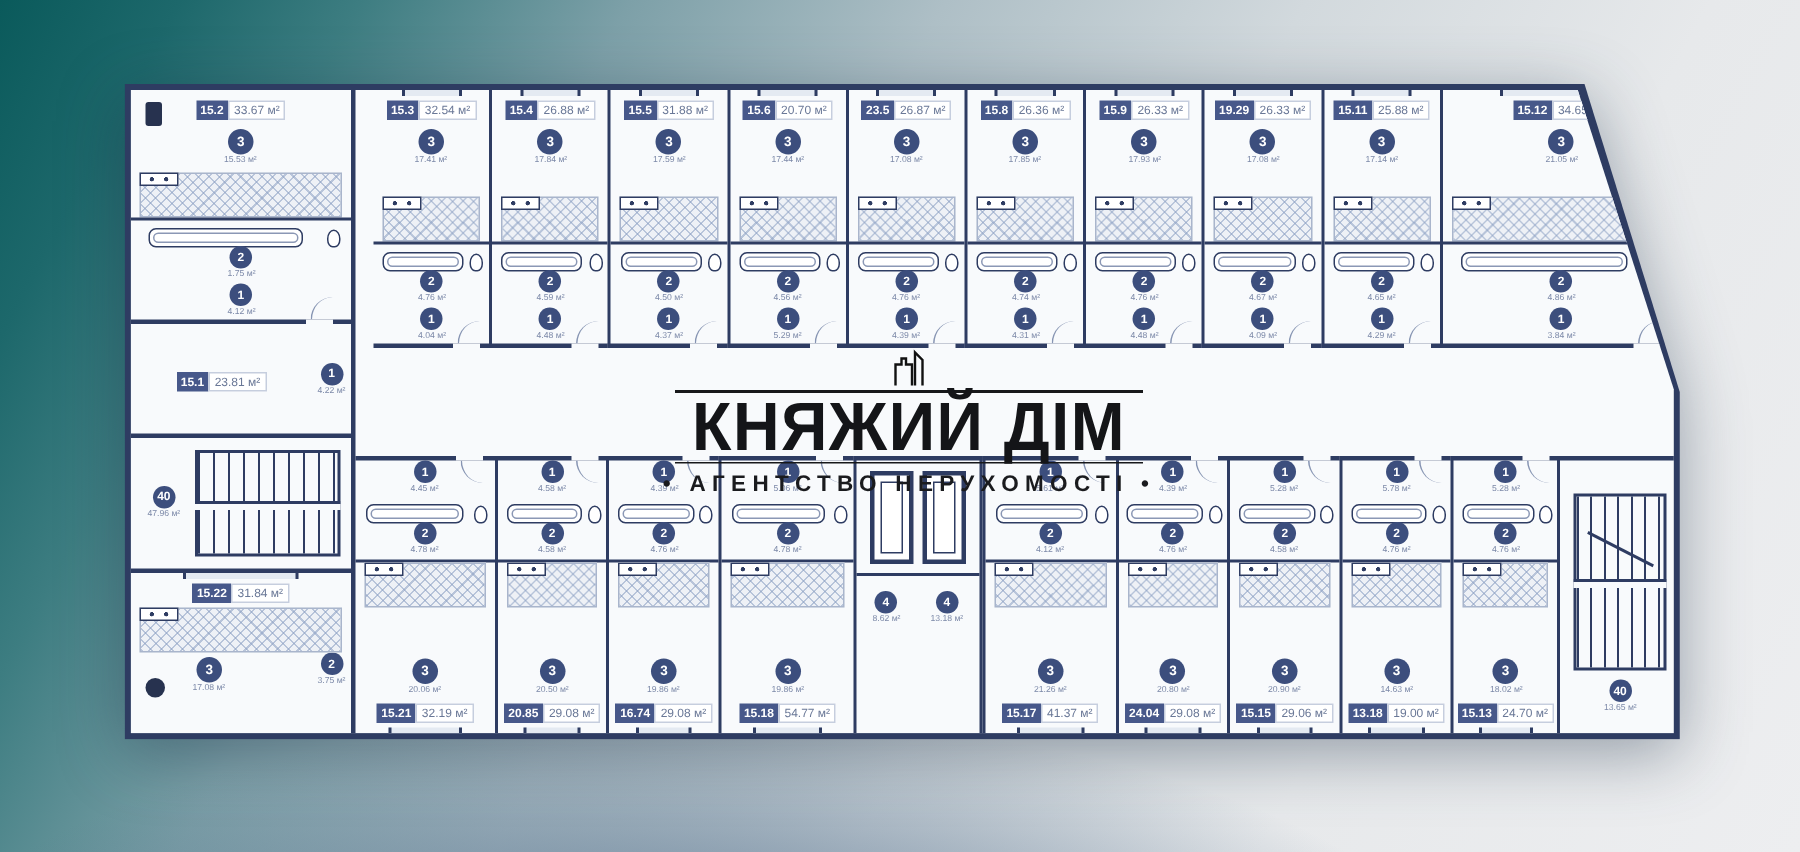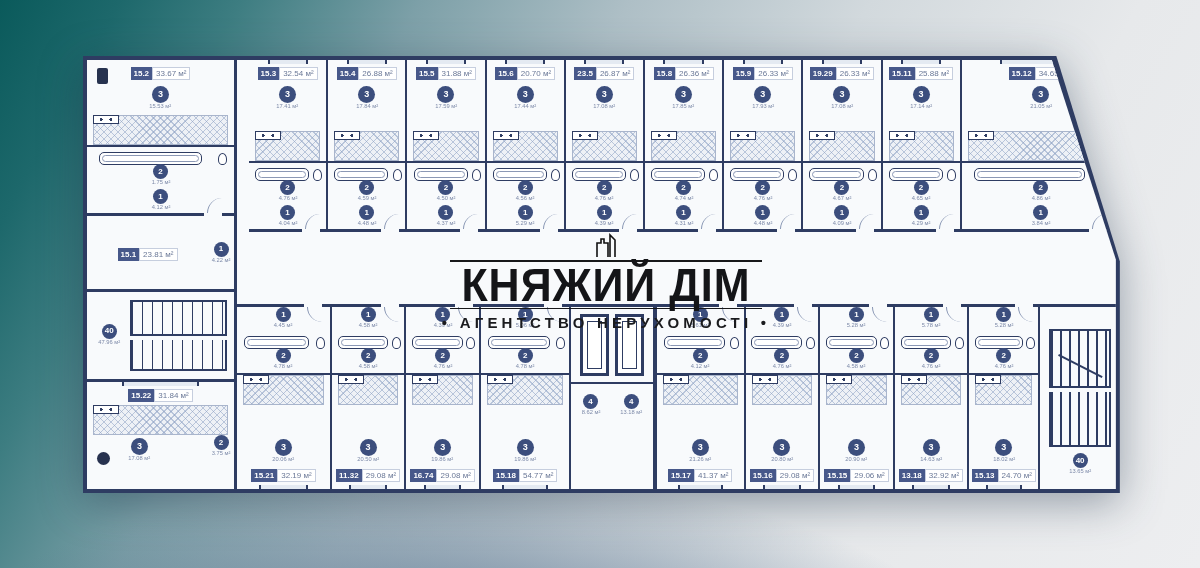--- a/index.html
+++ b/index.html
@@ -558,21 +558,21 @@
               </div>
               <div class="kitchen" data-name="kitchen-floor">
                 <span class="stove" data-name="stove-icon"></span>
               </div>
               <div class="sp"></div>
               <div class="room-badge big" data-name="living-room-badge">
                 <span class="circle" data-name="room-number-badge">3</span>
                 <span class="r-area" data-name="room-area-label">20.50 м²</span>
               </div>
               <div class="u-badge" data-name="unit-badge">
-                <span class="u-id" data-name="unit-number-label">11.32</span>
+                <span class="u-id" data-name="unit-number-label">20.85</span>
                 <span class="u-area" data-name="unit-area-label">29.08 м²</span>
               </div>
             </div>
             <div class="unit bottom" data-name="unit-15.19">
               <span class="win" data-name="window-icon"></span>
               <div class="hall" data-name="hallway">
                 <div class="room-badge" data-name="hallway-badge">
                   <span class="circle sm" data-name="room-number-badge">1</span>
                   <span class="r-area" data-name="room-area-label">4.39 м²</span>
                 </div>
@@ -698,21 +698,21 @@
               </div>
               <div class="kitchen" data-name="kitchen-floor">
                 <span class="stove" data-name="stove-icon"></span>
               </div>
               <div class="sp"></div>
               <div class="room-badge big" data-name="living-room-badge">
                 <span class="circle" data-name="room-number-badge">3</span>
                 <span class="r-area" data-name="room-area-label">20.80 м²</span>
               </div>
               <div class="u-badge" data-name="unit-badge">
-                <span class="u-id" data-name="unit-number-label">15.16</span>
+                <span class="u-id" data-name="unit-number-label">24.04</span>
                 <span class="u-area" data-name="unit-area-label">29.08 м²</span>
               </div>
             </div>
             <div class="unit bottom" data-name="unit-15.15">
               <span class="win" data-name="window-icon"></span>
               <div class="hall" data-name="hallway">
                 <div class="room-badge" data-name="hallway-badge">
                   <span class="circle sm" data-name="room-number-badge">1</span>
                   <span class="r-area" data-name="room-area-label">5.28 м²</span>
                 </div>
@@ -761,21 +761,21 @@
               <div class="kitchen" data-name="kitchen-floor">
                 <span class="stove" data-name="stove-icon"></span>
               </div>
               <div class="sp"></div>
               <div class="room-badge big" data-name="living-room-badge">
                 <span class="circle" data-name="room-number-badge">3</span>
                 <span class="r-area" data-name="room-area-label">14.63 м²</span>
               </div>
               <div class="u-badge" data-name="unit-badge">
                 <span class="u-id" data-name="unit-number-label">13.18</span>
-                <span class="u-area" data-name="unit-area-label">32.92 м²</span>
+                <span class="u-area" data-name="unit-area-label">19.00 м²</span>
               </div>
             </div>
             <div class="unit bottom" data-name="unit-15.13">
               <span class="win" data-name="window-icon"></span>
               <div class="hall" data-name="hallway">
                 <div class="room-badge" data-name="hallway-badge">
                   <span class="circle sm" data-name="room-number-badge">1</span>
                   <span class="r-area" data-name="room-area-label">5.28 м²</span>
                 </div>
                 <span class="door-gap" data-name="door-opening"></span>

